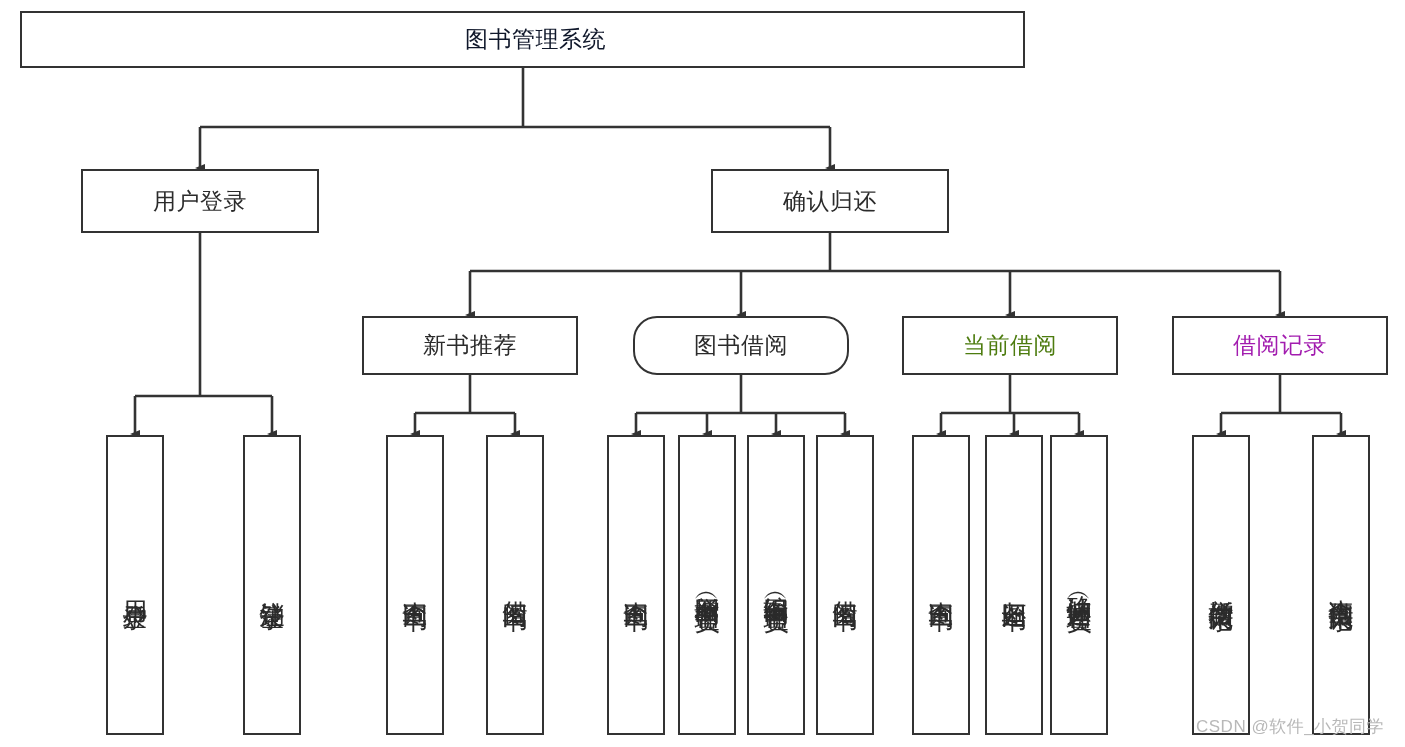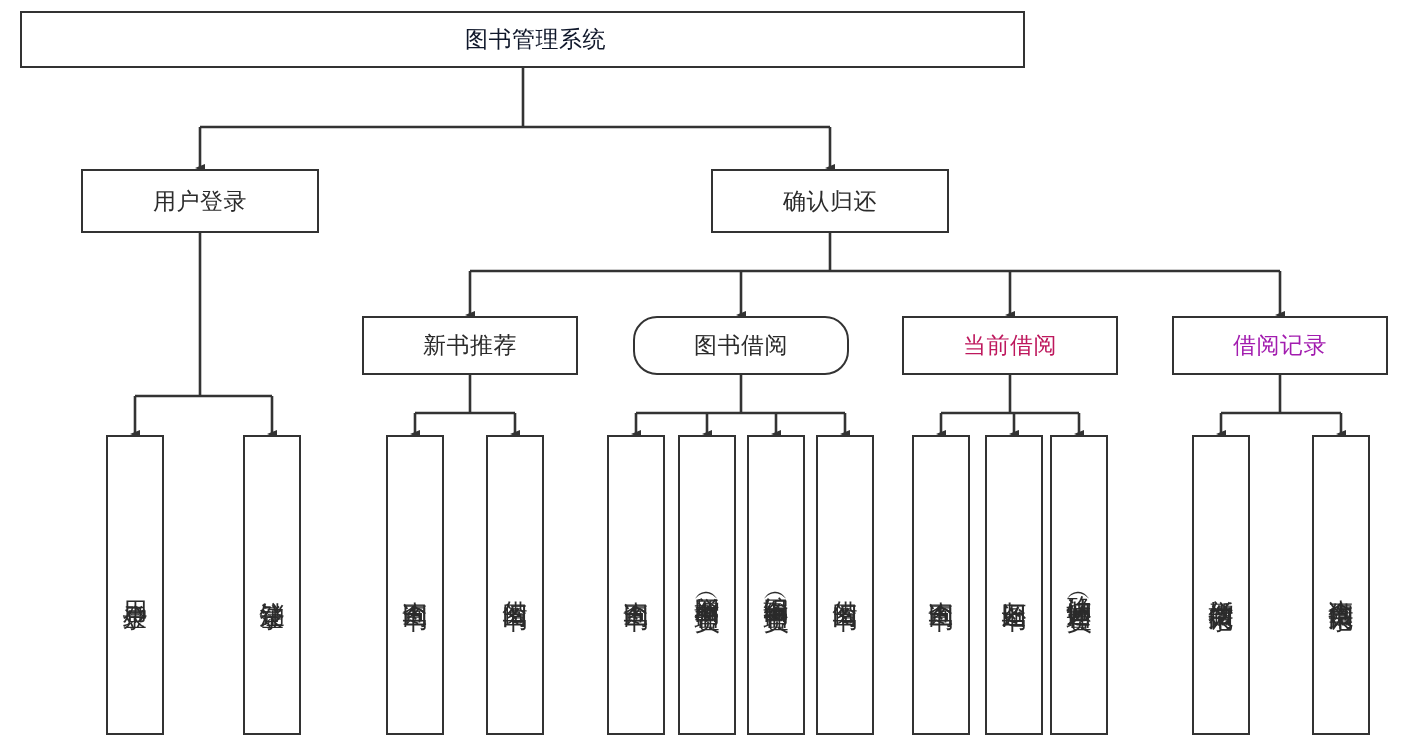--- a/index.html
+++ b/index.html
@@ -129,21 +129,21 @@
       <div class="node horiz" style="left: 711px; top: 169px; width: 238px; height: 64px; border-color: rgb(51, 51, 51);">
         <span class="label" style="color: rgb(43, 43, 43);">确认归还</span>
       </div>
       <div class="node horiz" style="left: 362px; top: 316px; width: 216px; height: 59px; border-color: rgb(51, 51, 51);">
         <span class="label" style="color: rgb(43, 43, 43);">新书推荐</span>
       </div>
       <div class="node horiz" style="left: 633px; top: 316px; width: 216px; height: 59px; border-color: rgb(51, 51, 51); border-radius: 24px;">
         <span class="label" style="color: rgb(43, 43, 43);">图书借阅</span>
       </div>
       <div class="node horiz" style="left: 902px; top: 316px; width: 216px; height: 59px; border-color: rgb(51, 51, 51);">
-        <span class="label" style="color: #be185d; text-align: center;">当前借阅</span>
+        <span class="label" style="color: #4d7c0f; text-align: center;">当前借阅</span>
       </div>
       <div class="node horiz" style="left: 1172px; top: 316px; width: 216px; height: 59px; border-color: rgb(51, 51, 51);">
         <span class="label" style="color: #a21caf;">借阅记录</span>
       </div>
       <div class="node vert" style="left: 106px; top: 435px; width: 58px; height: 300px; border-color: rgb(51, 51, 51);">
         <span class="label" style="color: rgb(43, 43, 43);">用户登录</span>
       </div>
       <div class="node vert" style="left: 243px; top: 435px; width: 58px; height: 300px; border-color: rgb(51, 51, 51);">
         <span class="label" style="color: rgb(43, 43, 43);">注销登录</span>
       </div>
@@ -175,13 +175,14 @@
         <span class="label" style="color: rgb(43, 43, 43);">确认归还（管理员）</span>
       </div>
       <div class="node vert" style="left: 1192px; top: 435px; width: 58px; height: 300px; border-color: rgb(51, 51, 51);">
         <span class="label" style="color: rgb(43, 43, 43);">新增借阅记录</span>
       </div>
       <div class="node vert" style="left: 1312px; top: 435px; width: 58px; height: 300px; border-color: rgb(51, 51, 51);">
         <span class="label" style="color: rgb(43, 43, 43);">查询借阅记录</span>
       </div>
     </div>
 
+  <div class="watermark" style="left: 1196px; top: 715px; color: rgb(184, 184, 184);">CSDN @软件_小贺同学</div>
 </div>
 
 </body></html>

